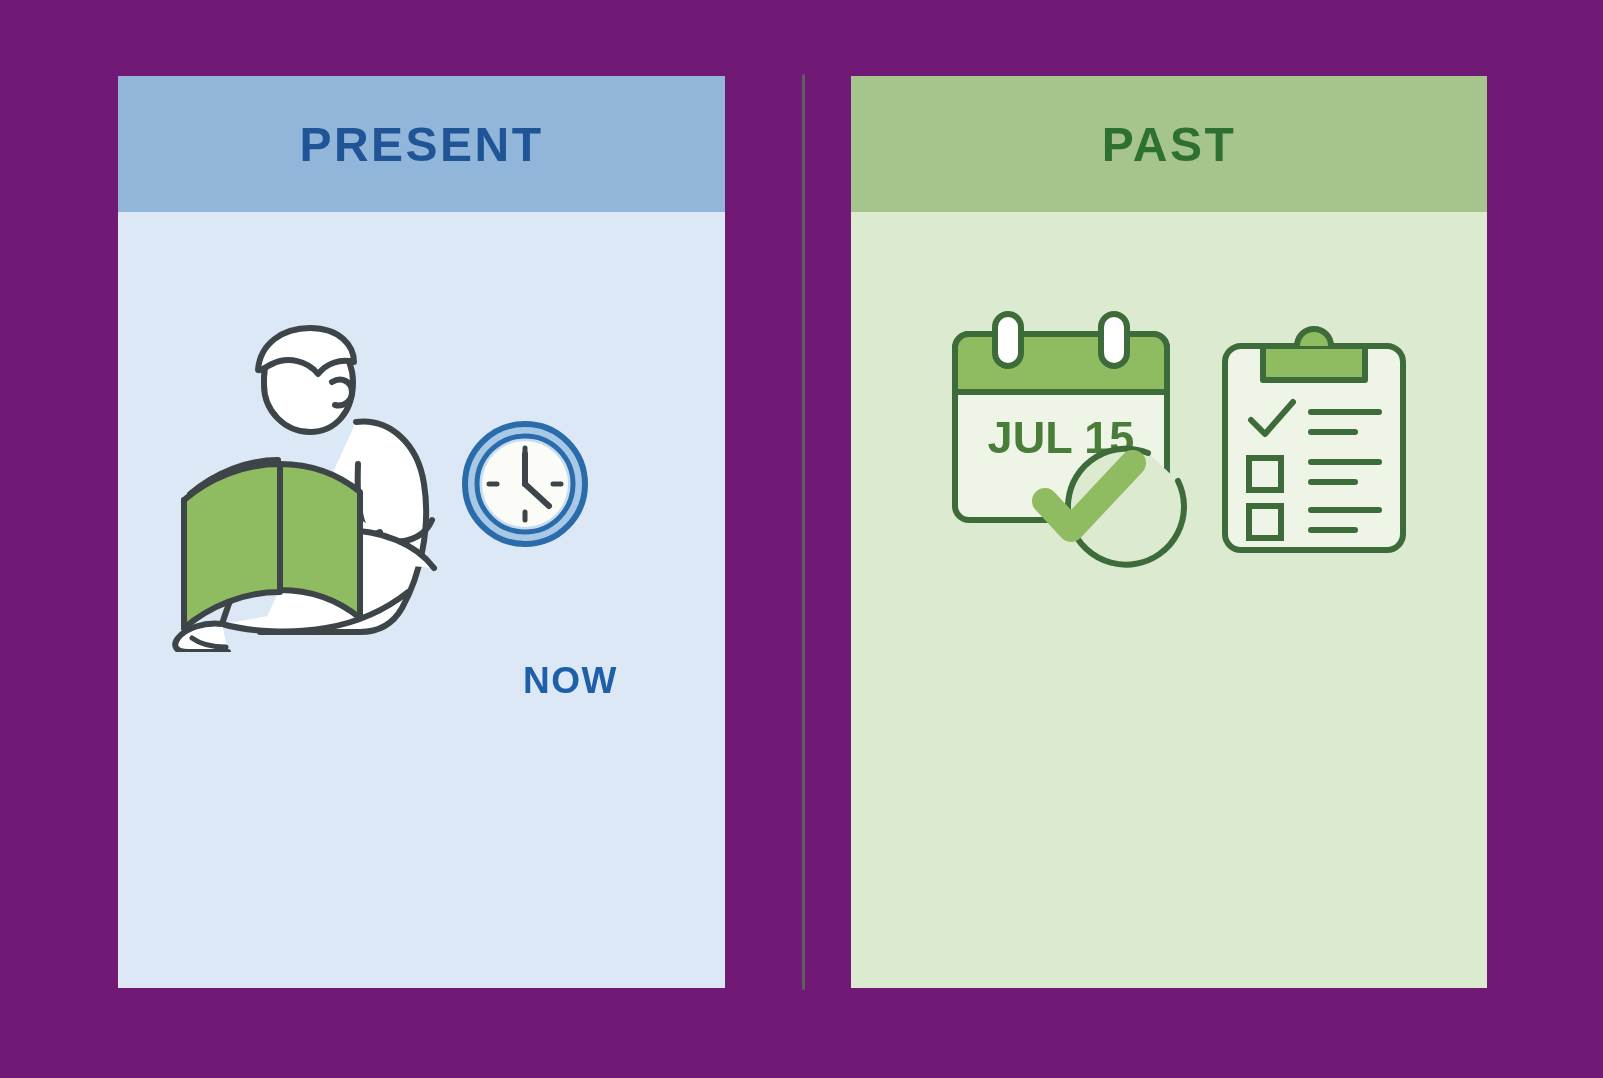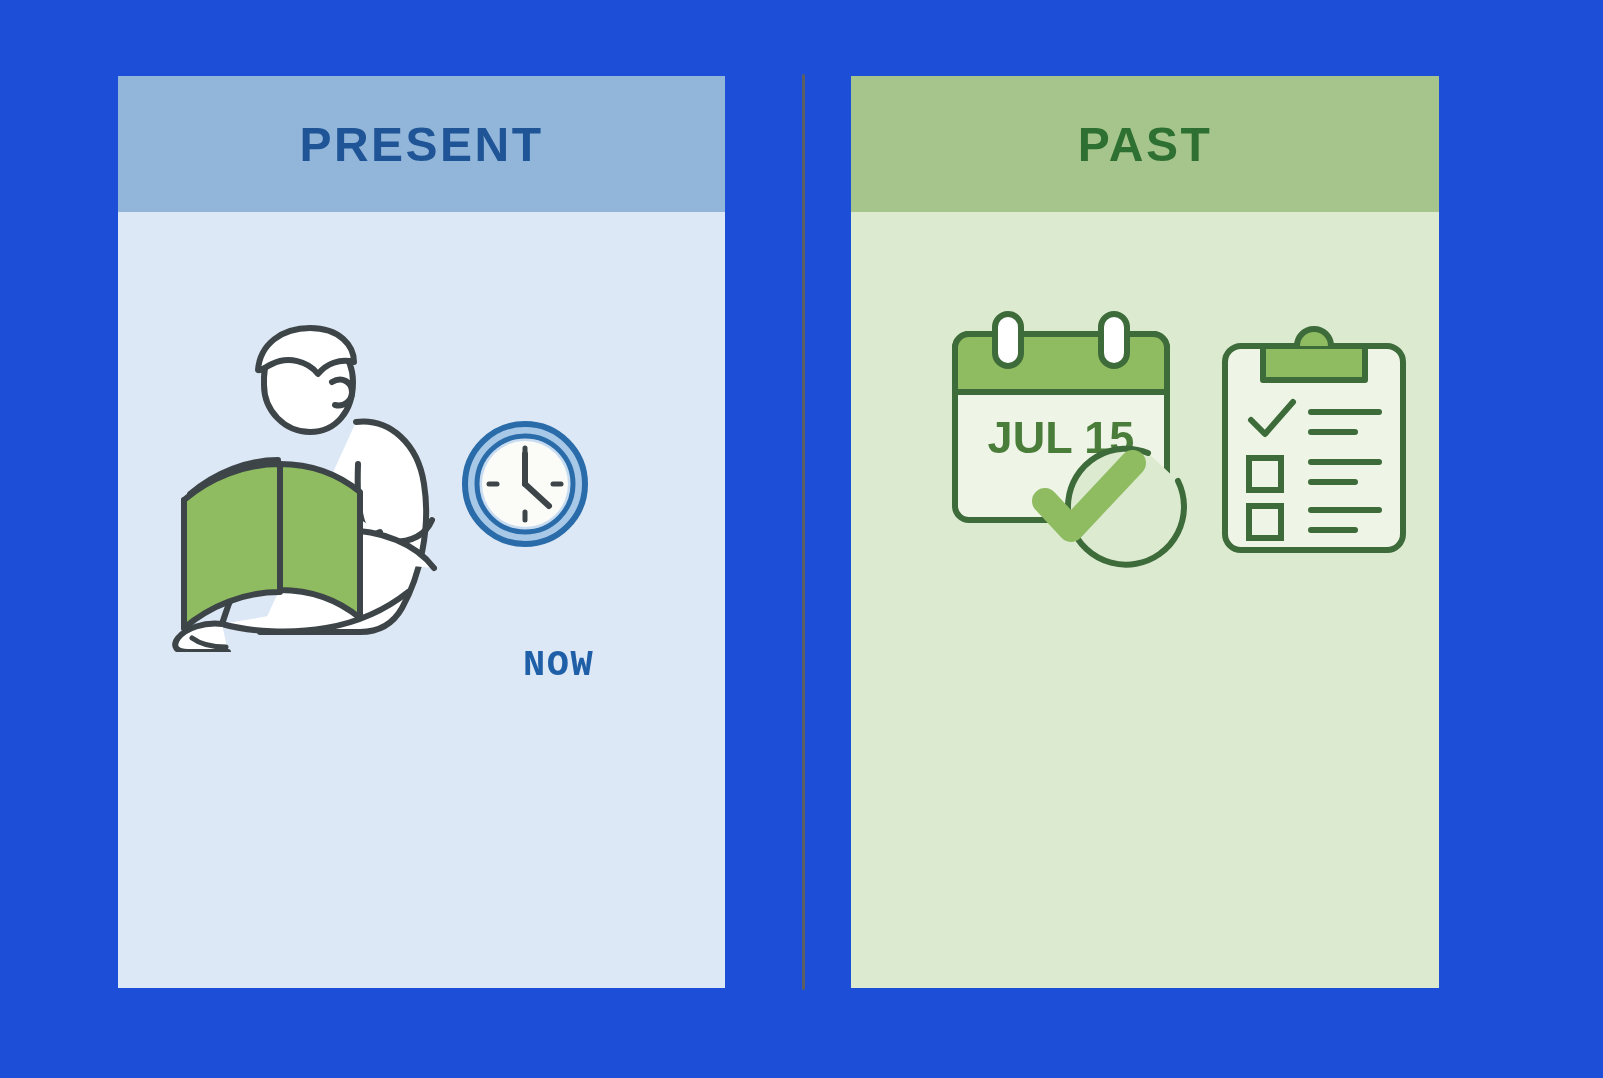--- a/index.html
+++ b/index.html
@@ -13,40 +13,40 @@
     height: 1078px;
     position: relative;
     overflow: hidden;
     font-family: "Liberation Sans", sans-serif;
     -webkit-font-smoothing: antialiased;
   }
 
   .canvas {
     position: absolute;
     inset: 0;
-    background: #1d4ed8;
+    background: #701a75;
   }
 
   
   .panel {
     position: absolute;
     top: 76px;
     height: 912px;
     display: flex;
     flex-direction: column;
     overflow: hidden;
   }
   .panel-present {
     left: 118px;
     width: 607px;
     background: #dde8f6;
   }
   .panel-past {
     left: 851px;
-    width: 588px;
+    width: 636px;
     background: #dcead0;
   }
 
   .panel-header {
     height: 136px;
     flex: 0 0 136px;
     display: flex;
     align-items: center;
     justify-content: center;
   }
@@ -83,28 +83,27 @@
     left: 0;
     top: 110px;
     width: 607px;
     height: 330px;
   }
   .present-art svg { display: block; }
 
   .now-label {
     position: absolute;
     left: 405px;
-    top: 432px;
+    top: 448px;
     width: 200px;
     font-size: 37px;
     font-weight: bold;
     color: #1e5fa8;
     letter-spacing: 1.5px;
     text-align: left;
-    font-family: Liberation Mono, monospace;
   }
 
   .caption {
     position: absolute;
     left: 0;
     right: 0;
     top: 620px;
     text-align: center;
     font-size: 46px;
     font-weight: bold;

